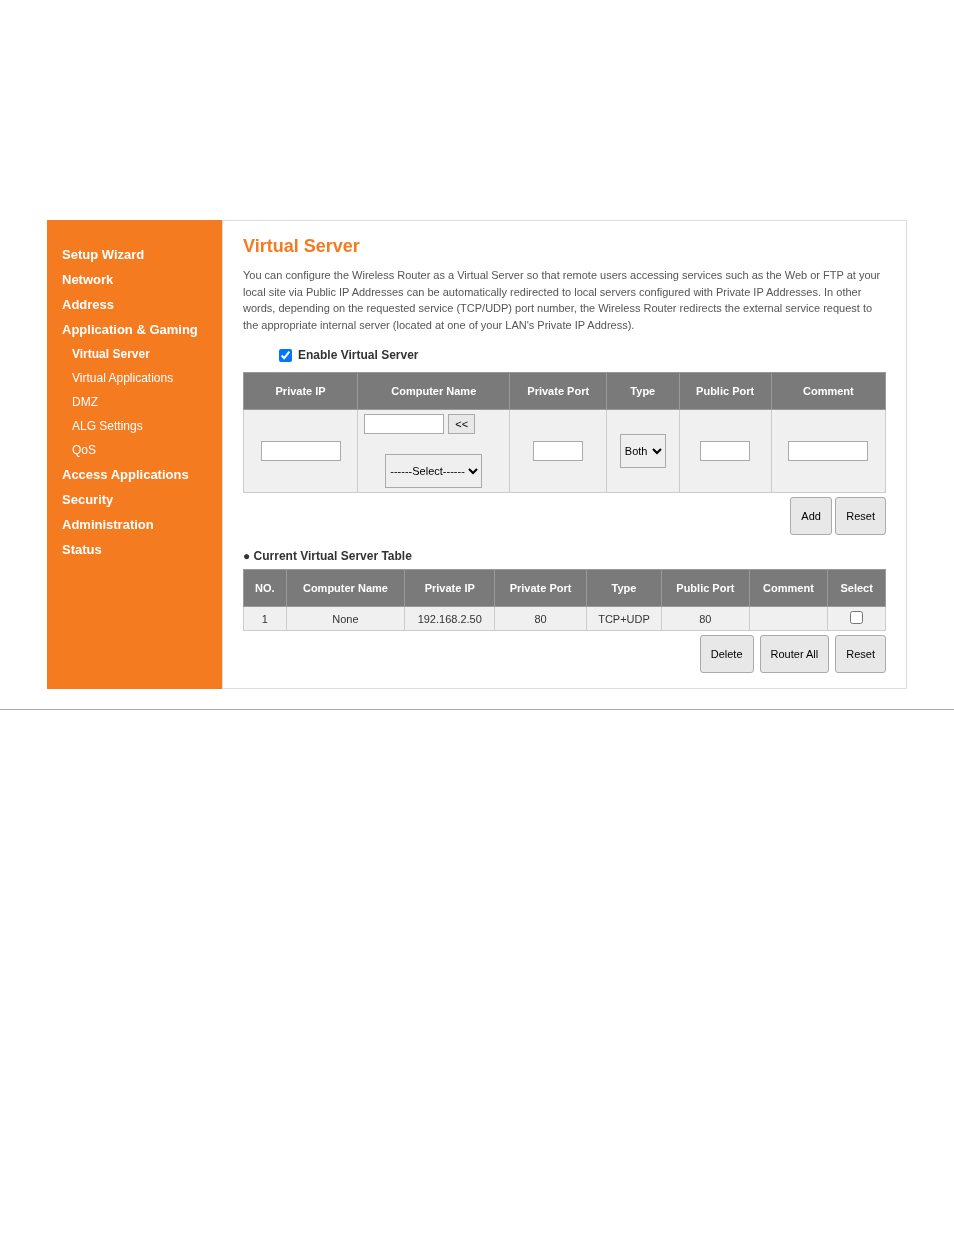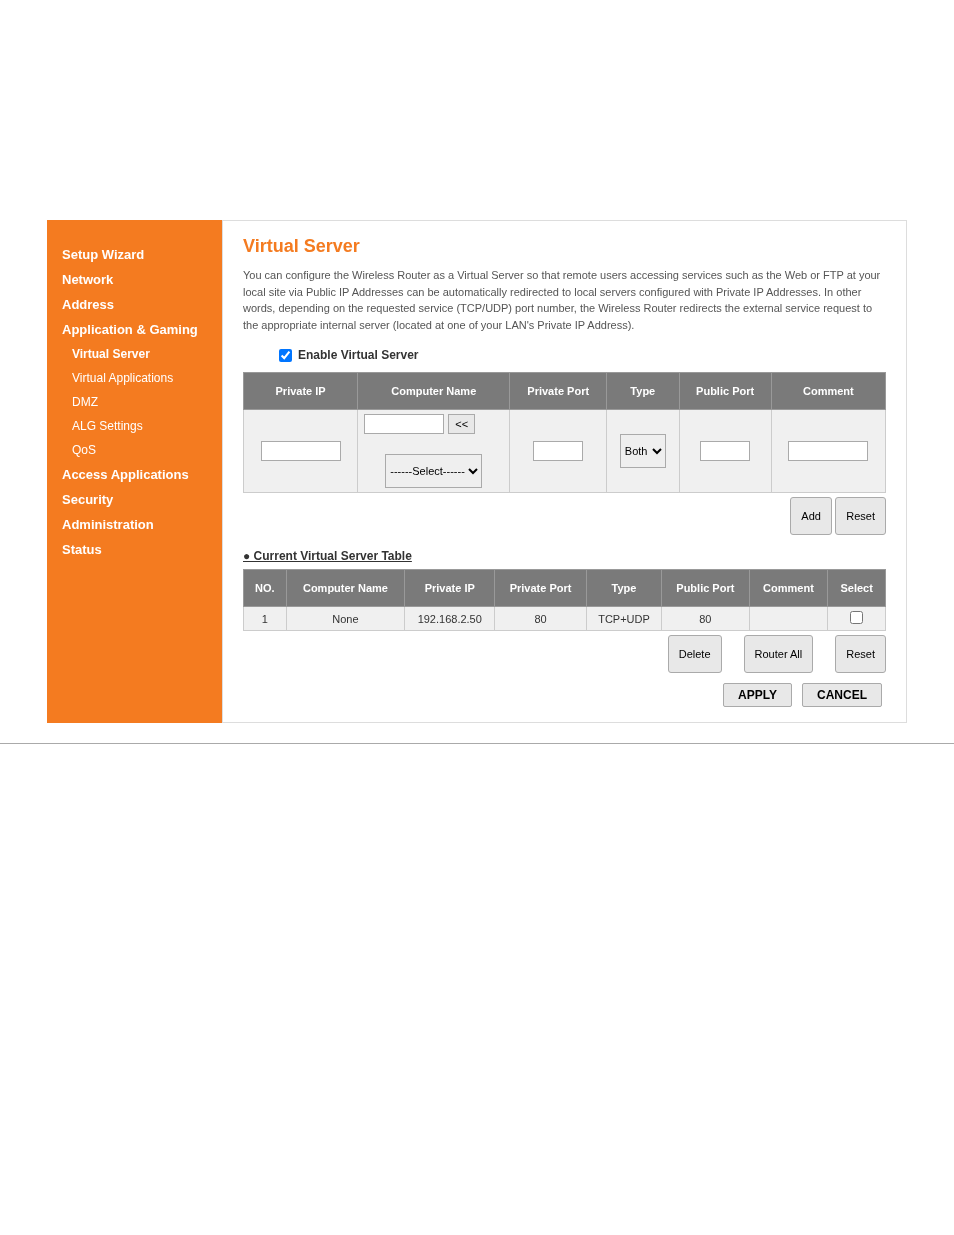--- a/index.html
+++ b/index.html
@@ -151,29 +151,28 @@
 
     .btn-row {
       display: flex;
       justify-content: flex-end;
       margin-top: 4px;
     }
 
     .btn-row-inner {
       display: flex;
       justify-content: flex-end;
-      gap: 22px;
+      gap: 6px;
       margin-top: 4px;
     }
 
     .section-title {
       font-size: 12px;
       font-weight: bold;
       margin: 14px 0 6px 0;
-      text-decoration: underline;
     }
 
     .select-sm {
       height: 34px;
       font-size: 11px;
       border: 1px solid #aaa;
     }
 
     .input-row {
       display: flex;
@@ -343,21 +342,17 @@
           </tr>
         </tbody>
       </table>
 
       <div class="btn-row-inner">
         <button class="btn-small">Delete</button>
         <button class="btn-small">Router All</button>
         <button class="btn-small">Reset</button>
       </div>
 
-      <div class="bottom-btn-row">
-        <button class="btn-action">APPLY</button>
-        <button class="btn-action">CANCEL</button>
-      </div>
     </div>
   </div>
 
   <hr class="divider">
 </div>
 
 </body></html>

